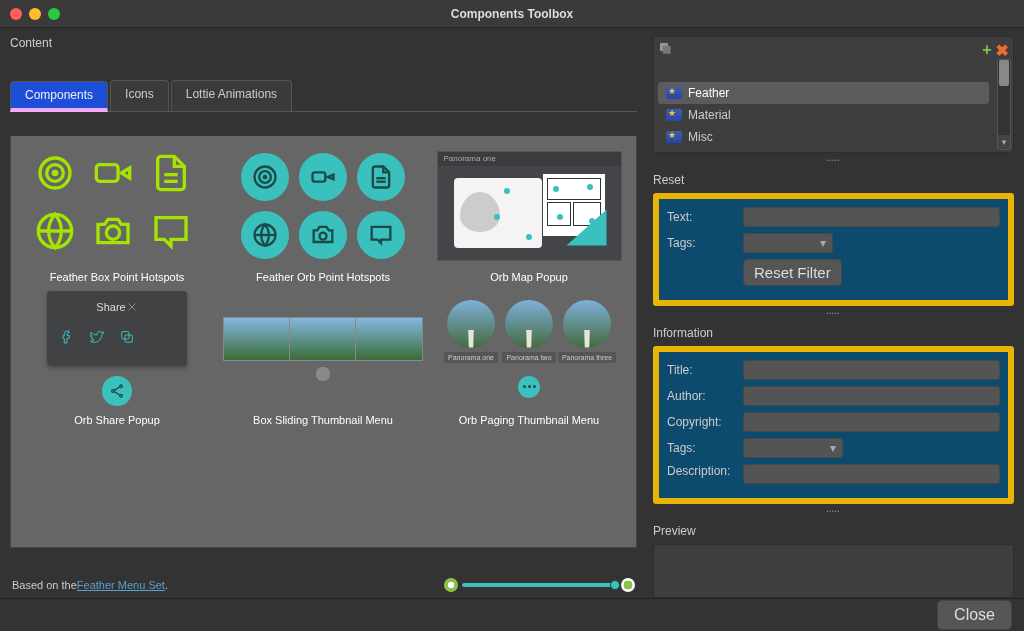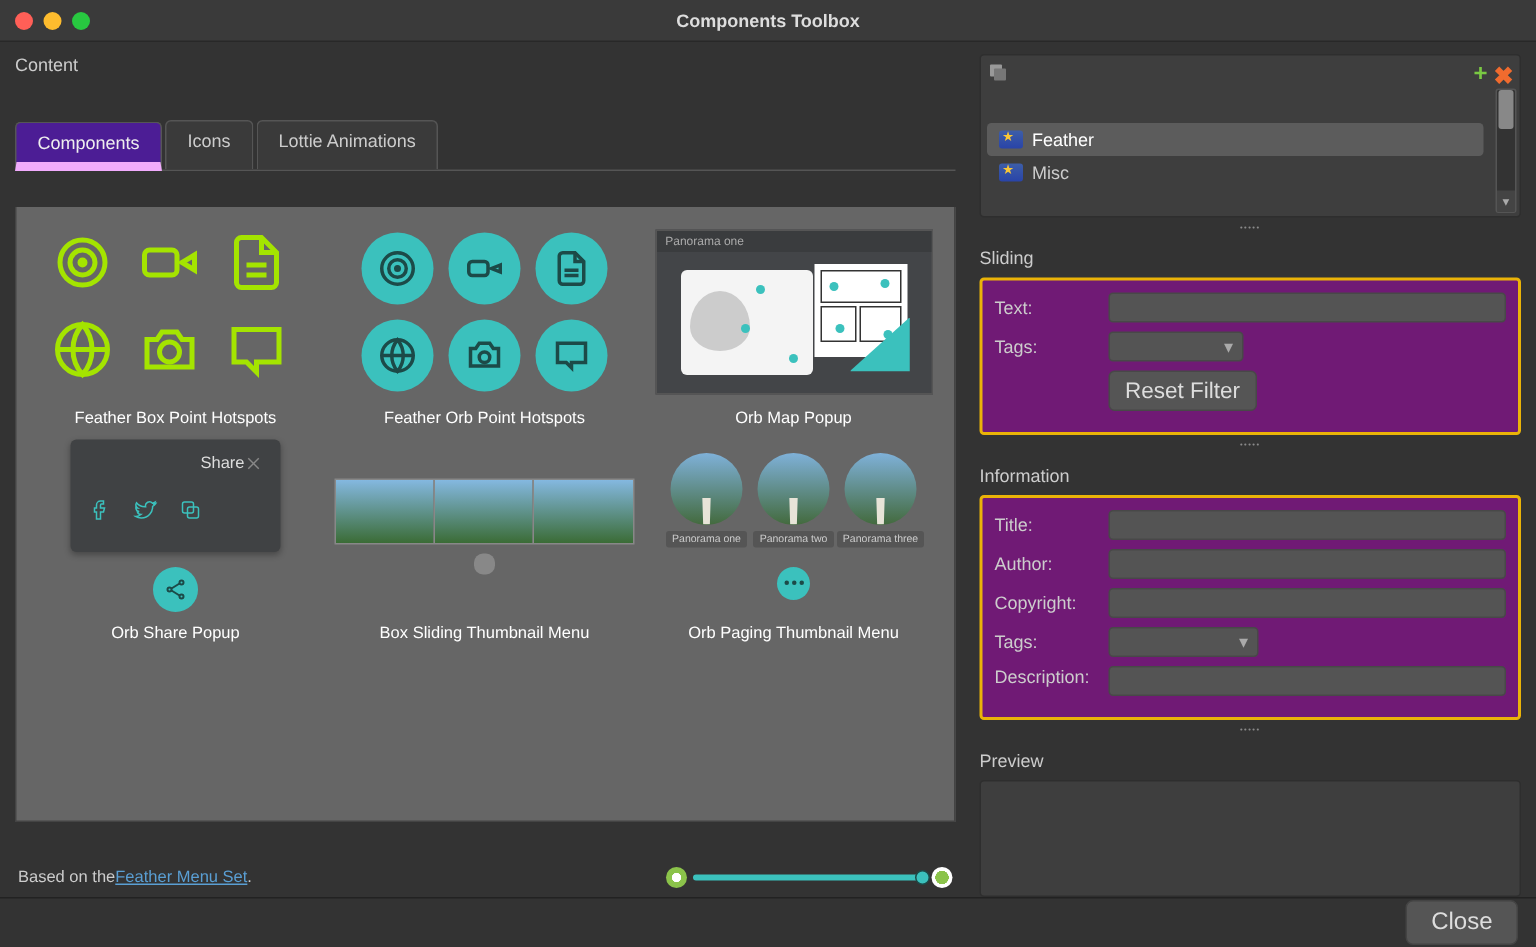--- a/index.html
+++ b/index.html
@@ -54,22 +54,22 @@
 .tab {
   padding: 6px 14px;
   border: 1px solid #555;
   border-bottom: none;
   background: #3a3a3a;
   margin-right: 2px;
   border-radius: 4px 4px 0 0;
   font-size: 12px;
 }
 .tab.active {
-  background: #4c1d95;
-  border-bottom: 6px solid #f0abfc;
+  background: #1d4ed8;
+  border-bottom: 4px solid #f0abfc;
   position: relative;
   top: 1px;
   color: #eee;
 }
 .content-grid {
   flex: 1;
   background: #666666;
   border: 1px solid #444;
   border-top: none;
   padding: 12px 6px;
@@ -106,21 +106,21 @@
 }
 .map-thumb .bar { position: absolute; top:0; left:0; right:0; height:14px; background:#3a3c3e; color:#aaa; font-size:8px; padding:2px 6px; }
 .map-thumb .left-panel { position:absolute; left:16px; top:26px; width:88px; height:70px; background:#f4f4f4; border-radius:4px;}
 .map-thumb .left-panel .blob { position:absolute; left:6px; top:14px; width:40px; height:40px; background:#ccc; border-radius:50% 50% 50% 50% / 60% 60% 40% 40%; }
 .map-thumb .pin { width:6px; height:6px; border-radius:50%; background:#3BC1BD; position:absolute; }
 .map-thumb .right-panel { position:absolute; right:16px; top:22px; width:62px; height:62px; background:#fff; }
 .map-thumb .tri { position:absolute; right:14px; bottom:14px; width:40px; height:36px; background:#3BC1BD; clip-path: polygon(0 100%, 100% 100%, 100% 0);}
 .share-thumb {
   width: 140px; height: 76px; background: #404244; border-radius: 4px; box-shadow: 0 2px 4px rgba(0,0,0,.3); padding: 10px 12px; position: relative;
 }
-.share-thumb .header { display:flex; justify-content: flex-end; color:#ddd; font-size:11px;}
+.share-thumb .header { display:flex; justify-content: center; color:#ddd; font-size:11px;}
 .share-thumb .close-x svg { stroke: #888; }
 .share-thumb .icons { display:flex; gap:14px; margin-top:14px; }
 .share-thumb .icons svg { stroke:#3BC1BD; fill:none; width:16px; height:16px; }
 .share-orb { width:30px; height:30px; border-radius:50%; background:#3BC1BD; display:flex; align-items:center; justify-content:center; }
 .share-orb svg { stroke:#1c4a48; fill:none; }
 .paging-thumb { display:flex; flex-direction:column; align-items:center; gap:6px;}
 .paging-row { display:flex; gap:6px; }
 .circ-img { width:52px; height:70px; display:flex; flex-direction:column; align-items:center;}
 .circ-img .circ { width:48px; height:48px; border-radius:50%; background: linear-gradient(to bottom, #7fb1d9 0%, #436a3d 100%); position:relative; overflow:hidden;}
 .circ-img .circ::after { content:""; position:absolute; bottom:0; left:10px; width:28px; height:18px; background:#e8e4d8; clip-path: polygon(40% 0, 60% 0, 58% 100%, 42% 100%);}
@@ -154,21 +154,21 @@
   display:flex; align-items:center; padding:4px 8px; border-radius:3px; gap:6px;
 }
 .cat-item.selected { background:#5c5c5c; color:#fff;}
 .cat-icon { width:16px; height:12px; background:linear-gradient(to bottom,#3d5ea8,#2944a8); border-radius:2px; position:relative; display:inline-block;}
 .cat-icon::after { content:"★"; color:#f8c637; font-size:9px; position:absolute; left:2px; top:-1px;}
 .scroll-thin { position:absolute; right:2px; top:22px; bottom:2px; width:14px; background:#333; border:1px solid #555; border-radius:2px;}
 .scroll-thin .thumb-v { position:absolute; top:0; left:1px; right:1px; height:26px; background:#888; border-radius:2px;}
 .scroll-thin .arrow-down { position:absolute; bottom:0; left:0; right:0; height:14px; display:flex; align-items:center; justify-content:center; color:#aaa; font-size:9px; background:#444;}
 .panel-title { color:#ccc; margin:10px 0 6px 0; }
 .dots-sep { text-align:center; color:#8a8a8a; font-size:5px; letter-spacing:1px; margin-top:4px;}
-.form { background:#701a75; border:2px solid #eab308; border-radius:3px; padding:8px 8px;}
+.form { background:#0c4a6e; border:6px solid #eab308; border-radius:3px; padding:8px 8px;}
 .form-row { display:flex; align-items:center; gap:8px; margin-bottom:6px;}
 .form-row label { width:68px; text-align:left; color:#ccc; }
 .form-row .field { flex:1; height:20px; background:#545454; border:1px solid #484848; border-radius:3px;}
 .form-row .combo { width:90px; height:20px; background:#545454; border:1px solid #484848; border-radius:3px; display:flex; align-items:center; justify-content:flex-end; padding-right:4px;}
 .form-row .combo .car { width:10px; text-align:center; color:#aaa; }
 .btn {
   background:#555; border:1px solid #484848; color:#ddd; padding:4px 10px; border-radius:4px; font-size:15px;
 }
 .desc-field { height:56px;}
 .preview-box { background:#3e3e3e; border:1px solid #2e2e2e; border-radius:3px; height:88px;}
@@ -414,31 +414,35 @@
         <span class="plus">+</span>
         <span class="xdel">✖</span>
       </div>
       <div class="cat-list">
         <div class="cat-item selected">
           <span class="cat-icon"></span>
           <span>Feather</span>
         </div>
         <div class="cat-item">
           <span class="cat-icon"></span>
+          <span>Material</span>
+        </div>
+        <div class="cat-item">
+          <span class="cat-icon"></span>
           <span>Misc</span>
         </div>
       </div>
       <div class="scroll-thin">
         <div class="thumb-v"></div>
         <div class="arrow-down">▾</div>
       </div>
     </div>
     <div class="dots-sep">•••••</div>
 
-    <div class="panel-title">Sliding</div>
+    <div class="panel-title">Reset</div>
     <div class="form">
       <div class="form-row">
         <label>Text:</label>
         <div class="field"></div>
       </div>
       <div class="form-row">
         <label>Tags:</label>
         <div class="combo">
             <span class="car">▾</span>
           </div>

